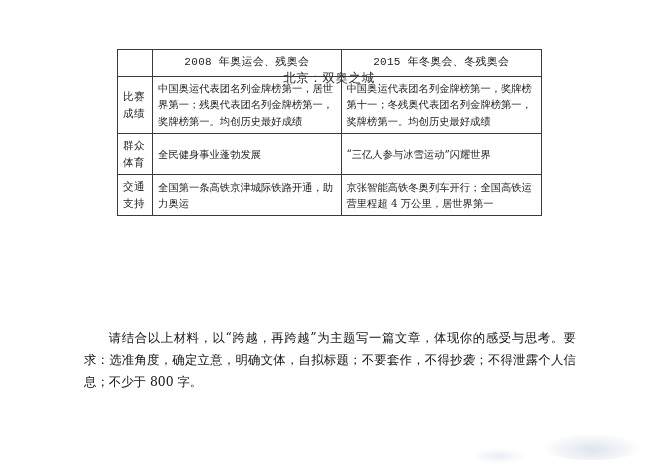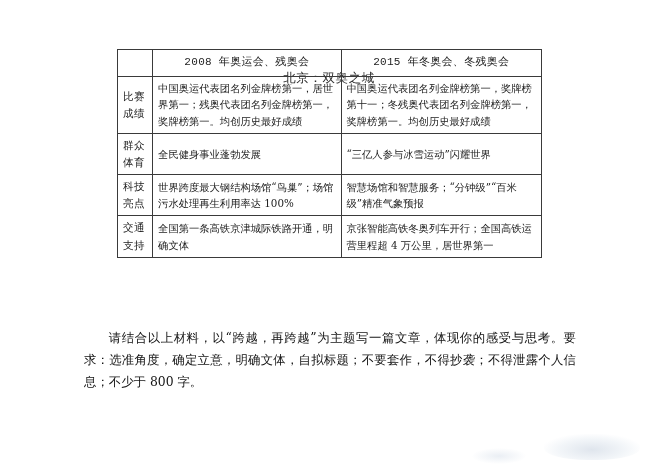--- a/index.html
+++ b/index.html
@@ -158,32 +158,24 @@
       <tr>
         <td class="rowlabel">
           <span>群众</span>
           <span>体育</span>
         </td>
         <td class="cell-text">全民健身事业蓬勃发展</td>
         <td class="cell-text">“三亿人参与冰雪运动”闪耀世界</td>
       </tr>
       <tr>
         <td class="rowlabel">
-          <span>科技</span>
-          <span>亮点</span>
-        </td>
-        <td class="cell-text">世界跨度最大钢结构场馆“鸟巢”；场馆污水处理再生利用率达 100%</td>
-        <td class="cell-text">智慧场馆和智慧服务；“分钟级”“百米级”精准气象预报</td>
-      </tr>
-      <tr>
-        <td class="rowlabel">
           <span>交通</span>
           <span>支持</span>
         </td>
-        <td class="cell-text">全国第一条高铁京津城际铁路开通，明确文体</td>
+        <td class="cell-text">全国第一条高铁京津城际铁路开通，助力奥运</td>
         <td class="cell-text">京张智能高铁冬奥列车开行；全国高铁运营里程超 4 万公里，居世界第一</td>
       </tr>
     </tbody>
   </table>
 
   <div class="body-copy">
     <p>请结合以上材料，以“跨越，再跨越”为主题写一篇文章，体现你的感受与思考。要求：选准角度，确定立意，明确文体，自拟标题；不要套作，不得抄袭；不得泄露个人信息；不少于 800 字。</p>
   </div>
 
   <div class="watermark"></div>

